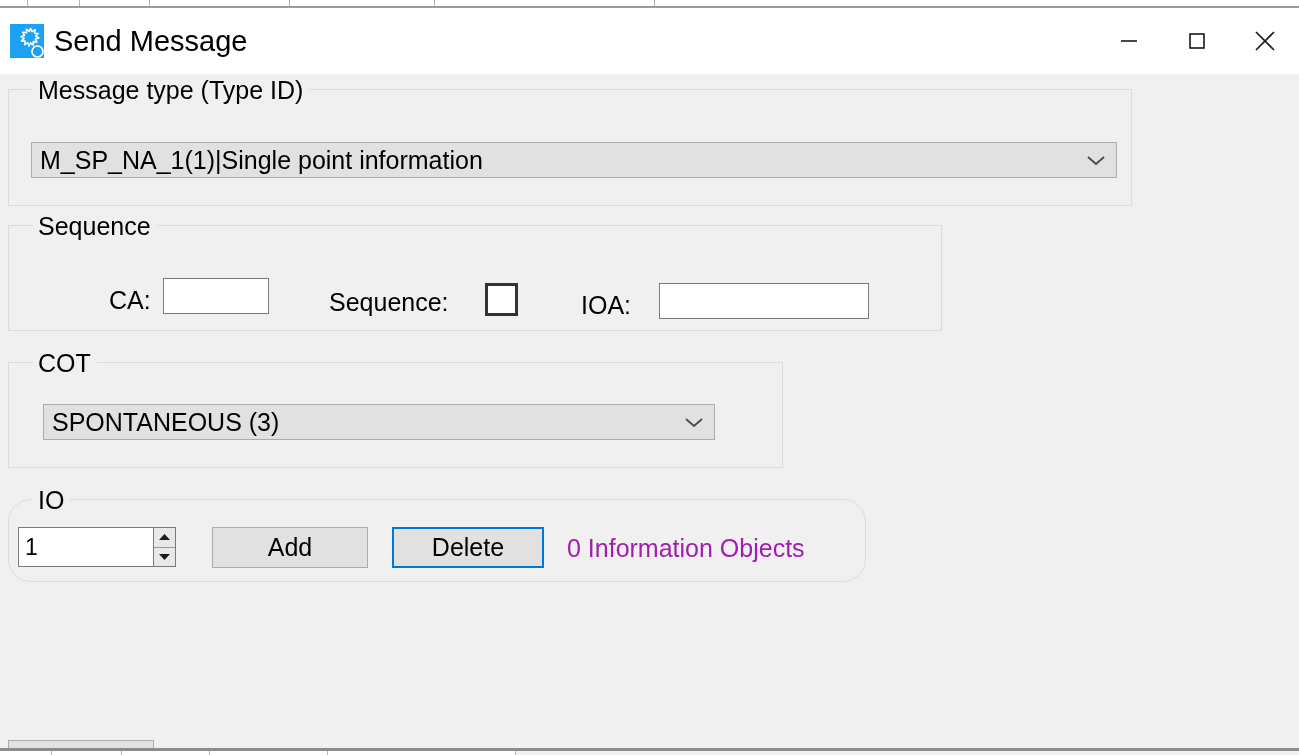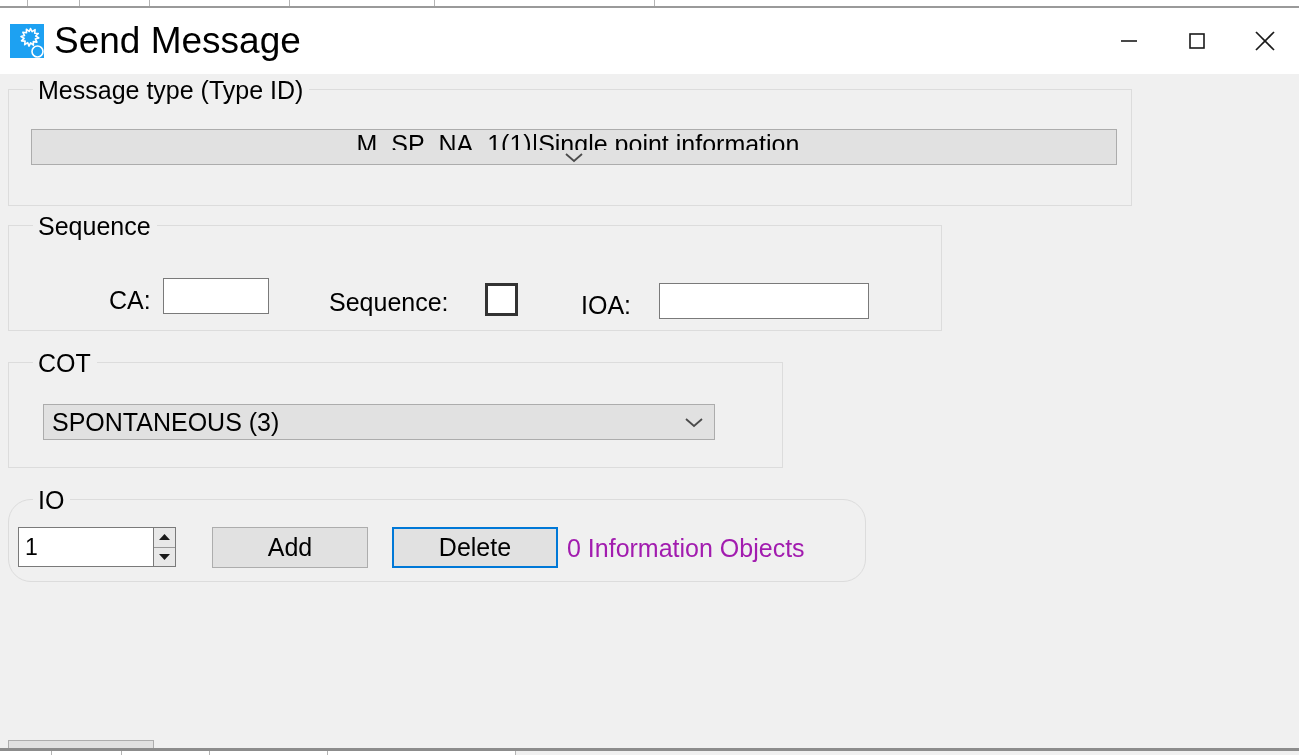--- a/index.html
+++ b/index.html
@@ -106,21 +106,21 @@
     margin-left: 10px;
     margin-right: 10px;
     background: #1da1f2;
     display: block;
     flex: 0 0 auto;
     position: relative;
   }
   .title-icon svg { display: block; }
 
   .title-text {
-    font-size: 37px;
+    font-size: 29px;
     color: #000000;
     letter-spacing: 0px;
     white-space: nowrap;
     text-align: center;
   }
 
   .caption-buttons {
     position: absolute;
     right: 0;
     top: 0;
@@ -190,21 +190,21 @@
     flex: 1 1 auto;
     overflow: hidden;
   }
   .combo .combo-arrow {
     width: 40px;
     display: flex;
     align-items: center;
     justify-content: center;
     flex: 0 0 auto;
   }
-  #combo-type { left: 22px; top: 39px; width: 1086px; height: 36px; flex-direction: column; }
+  #combo-type { left: 22px; top: 52px; width: 1086px; height: 36px; }
   #combo-cot  { left: 34px; top: 41px; width: 672px;  height: 36px; }
 
   
   .addr-label {
     position: absolute;
     font-size: 25px;
     color: #000000;
     white-space: nowrap;
   }
   .textinput {
@@ -283,21 +283,21 @@
     font-family: "Liberation Sans", sans-serif;
     cursor: default;
     display: flex;
     align-items: center;
     justify-content: center;
     padding: 13px;
   }
   .btn.focused { border: 2px solid #0078d7; }
 
   #btn-add    { left: 203px; top: 27px; width: 156px; height: 41px; }
-  #btn-delete { left: 383px; top: 27px; width: 166px; height: 41px; text-align: center; }
+  #btn-delete { left: 383px; top: 27px; width: 152px; height: 41px; text-align: center; }
 
   #io-count {
     position: absolute;
     left: 558px; top: 34px;
     font-size: 25px;
     color: #a21caf;
     white-space: nowrap;
   }
 
   #btn-send {

